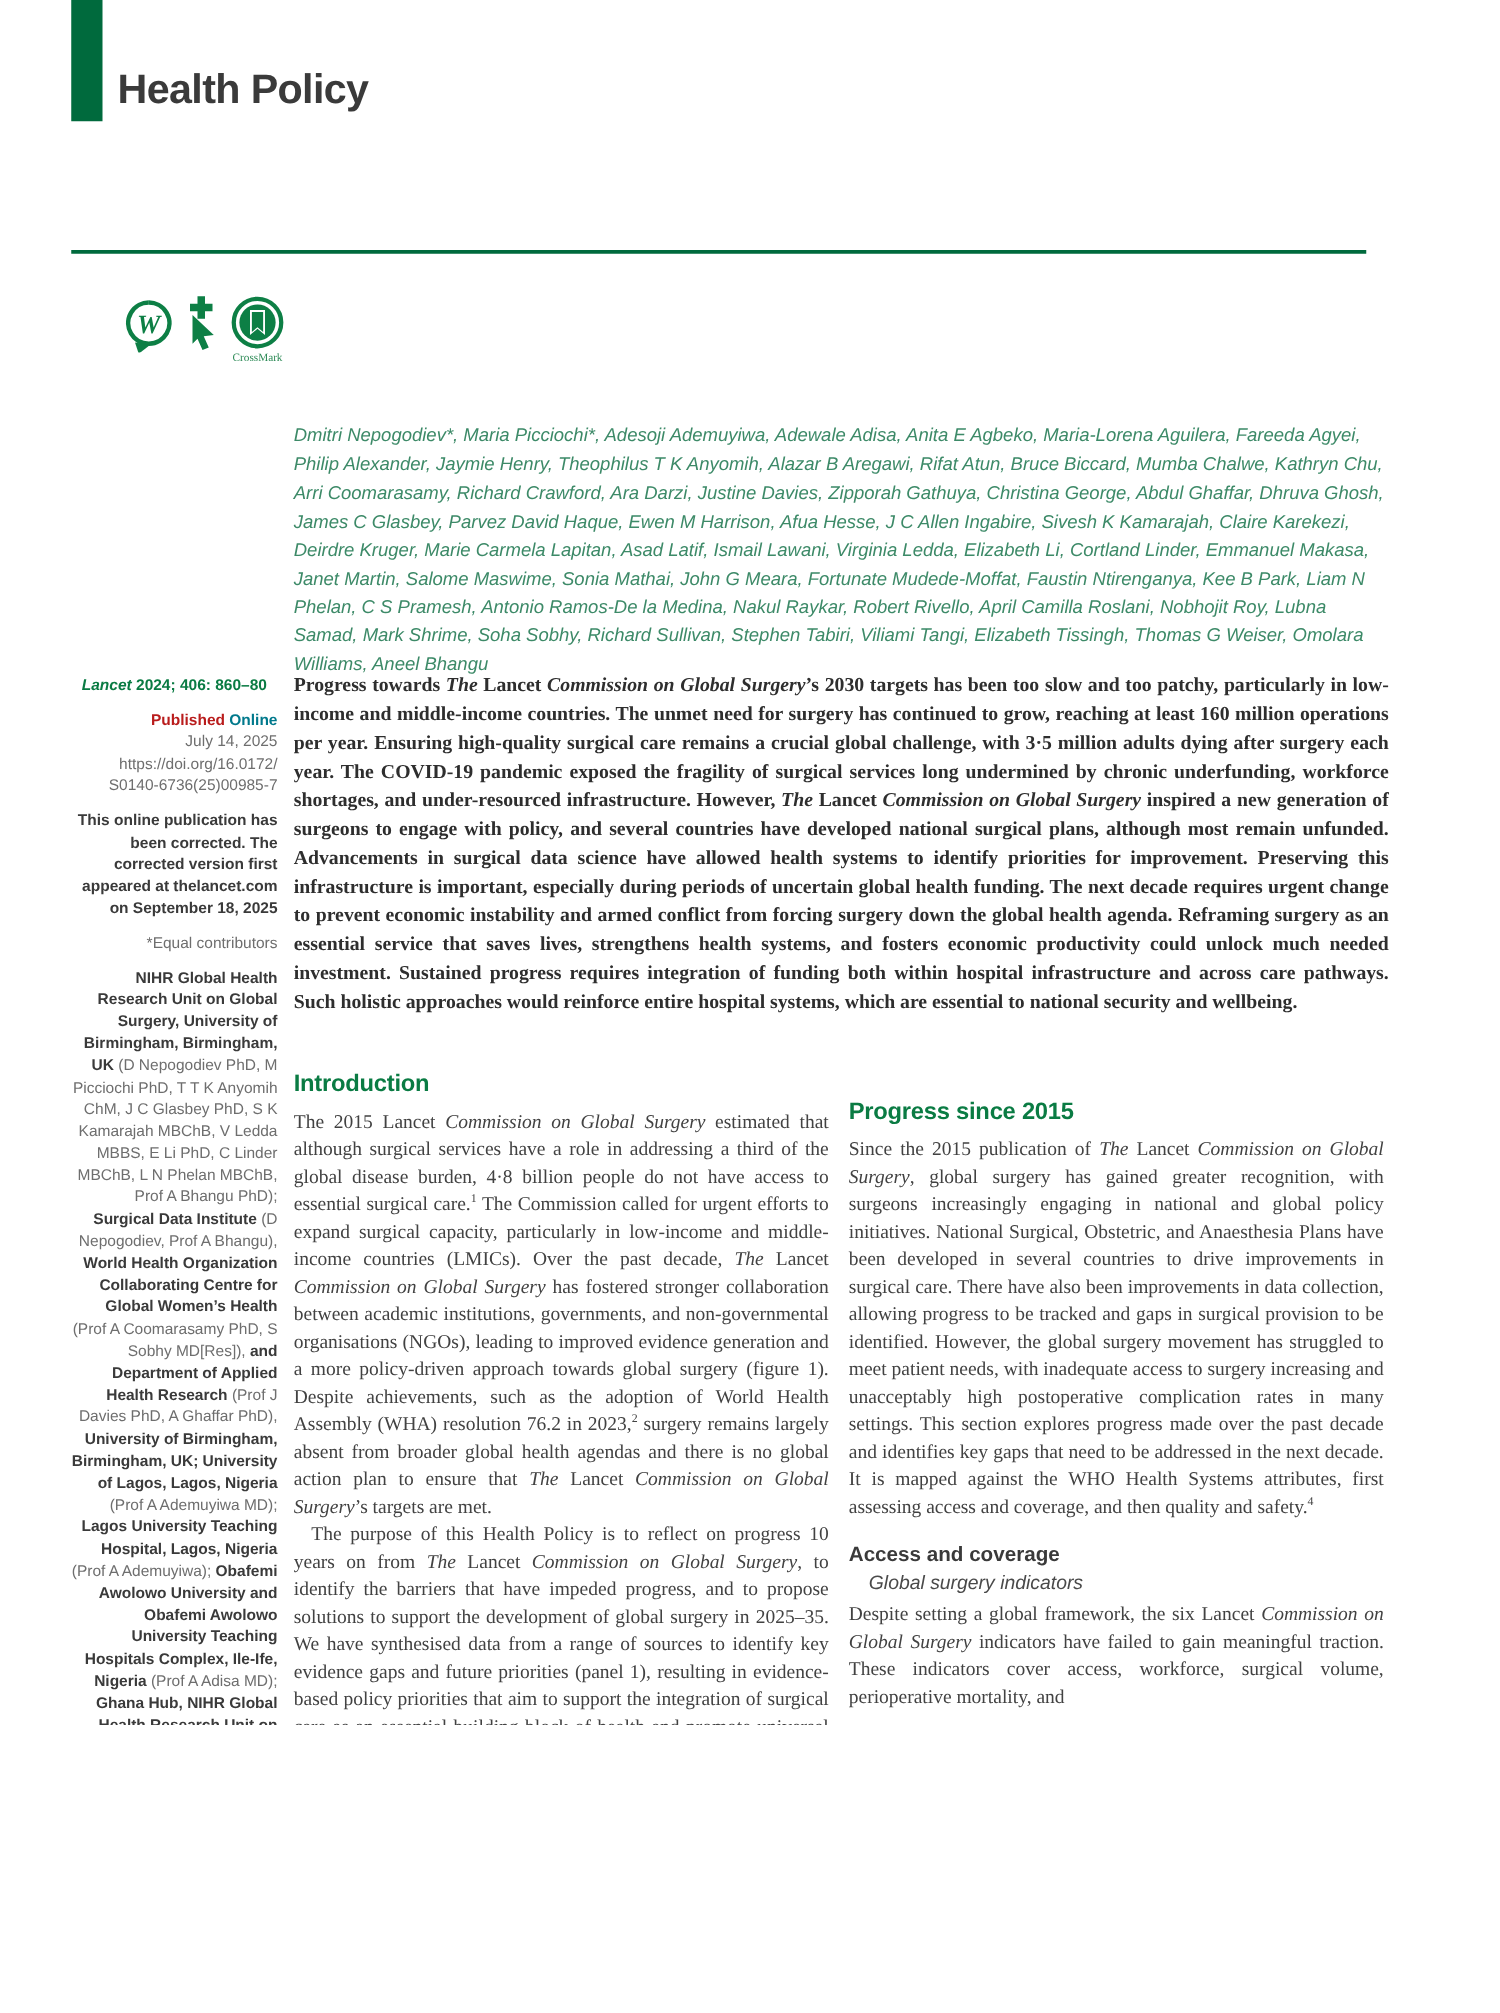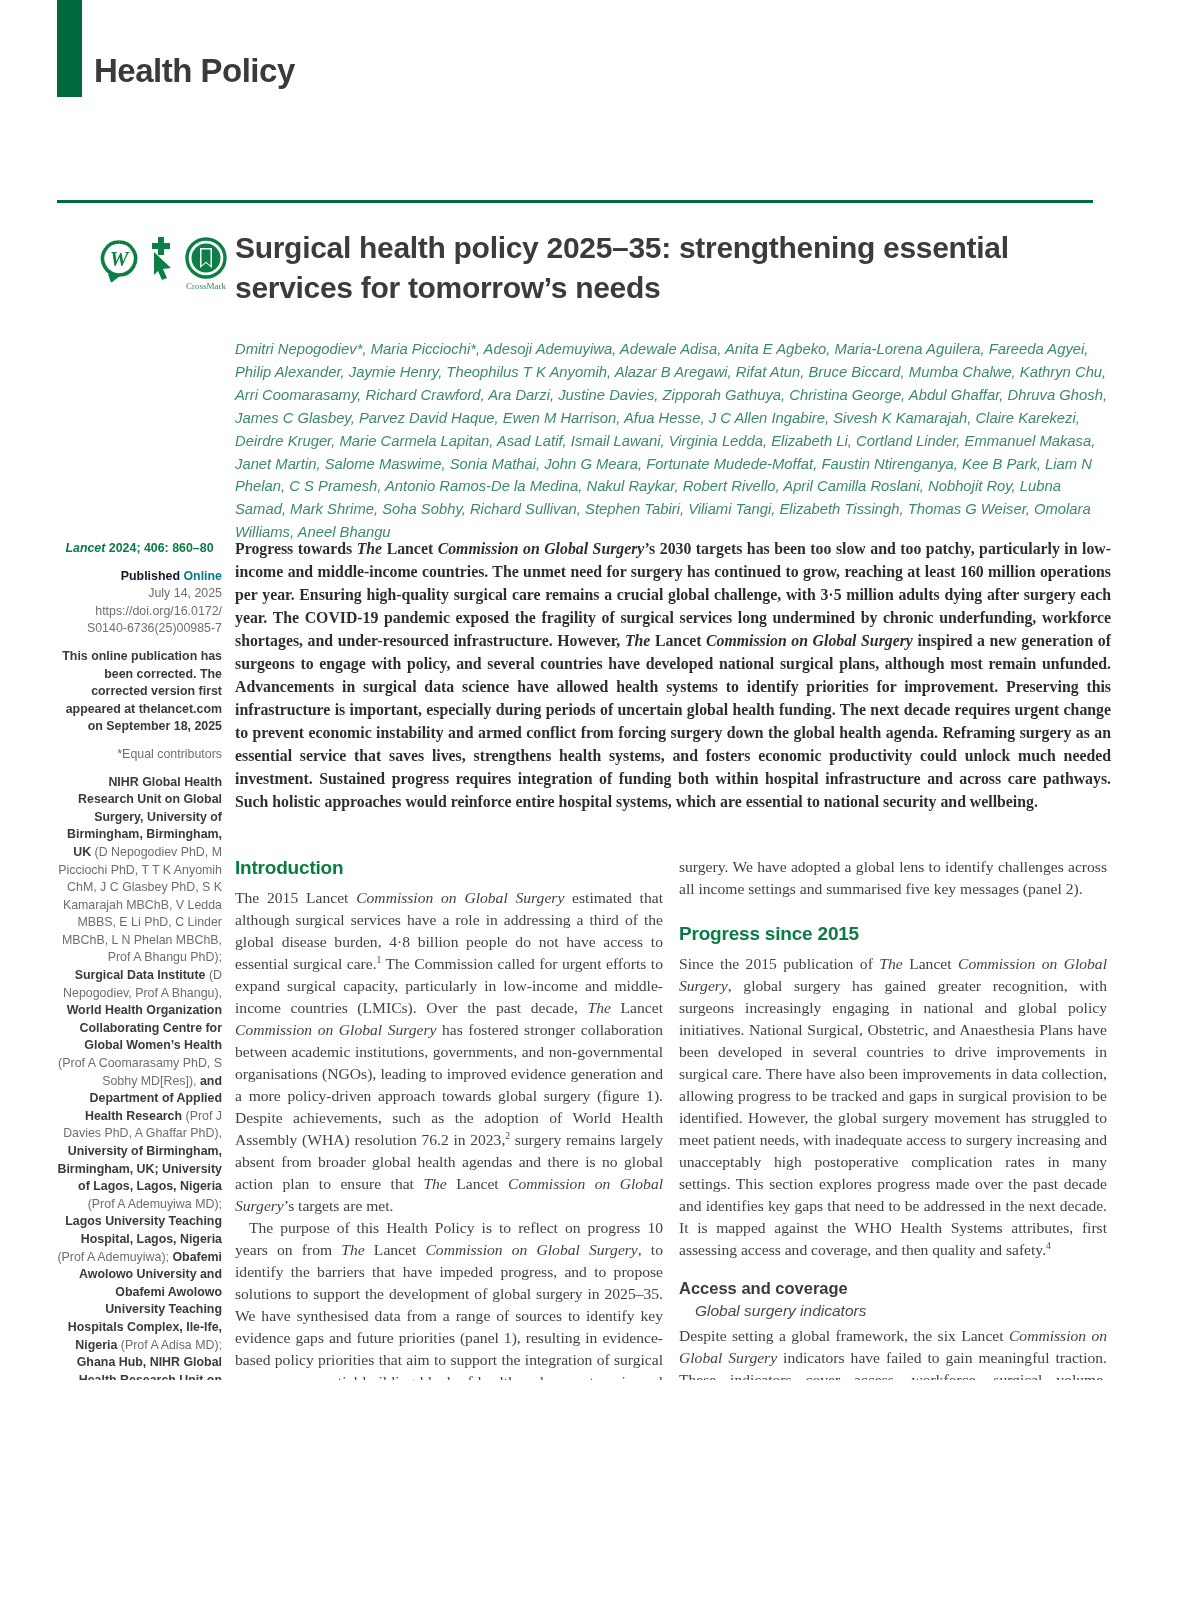--- a/index.html
+++ b/index.html
@@ -33,21 +33,21 @@
         color:var(--author-green);}
 
   .abstract{position:absolute;left:235px;top:537px;width:876px;margin:0;
         font-size:15.8px;line-height:23px;font-weight:bold;text-align:justify;color:#2e2e2e;}
   .abstract i{font-weight:bold;}
 
   .sidebar{position:absolute;left:57px;top:540px;width:165px;text-align:right;
         font-family:"Liberation Sans",sans-serif;font-size:12.4px;line-height:17.6px;color:var(--muted);}
   .sidebar p{margin:0 0 10px 0;}
   .citation{color:var(--heading-green);font-weight:bold;text-align:center;}
-  .pub-block .strong{color:#0f172a;font-weight:bold;}
+  .pub-block .strong{color:#b91c1c;font-weight:bold;}
   .teal{color:var(--link-teal);font-weight:bold;}
   .pub-block a{color:var(--muted);text-decoration:none;}
   .correction{font-weight:bold;color:#3a3a3a;}
   .equal{color:var(--muted);}
   .affiliations{color:var(--muted);}
   .affiliations b{color:#3a3a3a;}
 
   .col{position:absolute;top:856px;width:428px;font-size:15.6px;line-height:22px;
         text-align:justify;color:var(--body-ink);}
   .col-left{left:235px;}
@@ -98,24 +98,20 @@
       <svg width="44" height="44" viewBox="0 0 44 44">
         <circle cx="22" cy="22" r="19" fill="none" stroke="#0d7f45" stroke-width="3.4"></circle>
         <circle cx="22" cy="22" r="14.5" fill="#0d7f45"></circle>
         <path d="M16 12 h12 v20 l-6 -5 l-6 5 z" fill="#ffffff"></path>
         <path d="M17.5 13.5 h9 v16 l-4.5 -3.8 l-4.5 3.8 z" fill="#0d7f45"></path>
       </svg>
       <span class="crossmark-label">CrossMark</span>
     </span>
   </div>
 
-  <h1 class="title">
-      <span style="display:block">Surgical health policy 2025–35: strengthening essential</span>
-      <span style="display:block">services for tomorrow’s needs</span>
-    </h1>
 
   <p class="authors">Dmitri Nepogodiev*, Maria Picciochi*, Adesoji Ademuyiwa, Adewale Adisa, Anita E Agbeko, Maria-Lorena Aguilera, Fareeda Agyei, Philip Alexander, Jaymie Henry, Theophilus T K Anyomih, Alazar B Aregawi, Rifat Atun, Bruce Biccard, Mumba Chalwe, Kathryn Chu, Arri Coomarasamy, Richard Crawford, Ara Darzi, Justine Davies, Zipporah Gathuya, Christina George, Abdul Ghaffar, Dhruva Ghosh, James C Glasbey, Parvez David Haque, Ewen M Harrison, Afua Hesse, J C Allen Ingabire, Sivesh K Kamarajah, Claire Karekezi, Deirdre Kruger, Marie Carmela Lapitan, Asad Latif, Ismail Lawani, Virginia Ledda, Elizabeth Li, Cortland Linder, Emmanuel Makasa, Janet Martin, Salome Maswime, Sonia Mathai, John G Meara, Fortunate Mudede-Moffat, Faustin Ntirenganya, Kee B Park, Liam N Phelan, C S Pramesh, Antonio Ramos-De la Medina, Nakul Raykar, Robert Rivello, April Camilla Roslani, Nobhojit Roy, Lubna Samad, Mark Shrime, Soha Sobhy, Richard Sullivan, Stephen Tabiri, Viliami Tangi, Elizabeth Tissingh, Thomas G Weiser, Omolara Williams, Aneel Bhangu</p>
 
   <p class="abstract">Progress towards <i>The</i> Lancet <i>Commission on Global Surgery</i>’s 2030 targets has been too slow and too patchy, particularly in low-income and middle-income countries. The unmet need for surgery has continued to grow, reaching at least 160 million operations per year. Ensuring high-quality surgical care remains a crucial global challenge, with 3·5 million adults dying after surgery each year. The COVID-19 pandemic exposed the fragility of surgical services long undermined by chronic underfunding, workforce shortages, and under-resourced infrastructure. However, <i>The</i> Lancet <i>Commission on Global Surgery</i> inspired a new generation of surgeons to engage with policy, and several countries have developed national surgical plans, although most remain unfunded. Advancements in surgical data science have allowed health systems to identify priorities for improvement. Preserving this infrastructure is important, especially during periods of uncertain global health funding. The next decade requires urgent change to prevent economic instability and armed conflict from forcing surgery down the global health agenda. Reframing surgery as an essential service that saves lives, strengthens health systems, and fosters economic productivity could unlock much needed investment. Sustained progress requires integration of funding both within hospital infrastructure and across care pathways. Such holistic approaches would reinforce entire hospital systems, which are essential to national security and wellbeing.</p>
 
   <aside class="sidebar">
     <p class="citation"><i>Lancet</i> 2024; 406: 860–80</p>
     <p class="pub-block">
       <span class="strong">Published</span>
       <span class="teal">Online</span><br>
@@ -128,21 +124,20 @@
     <p class="affiliations"><b>NIHR Global Health Research Unit on Global Surgery, University of Birmingham, Birmingham, UK</b> (D Nepogodiev PhD, M Picciochi PhD, T T K Anyomih ChM, J C Glasbey PhD, S K Kamarajah MBChB, V Ledda MBBS, E Li PhD, C Linder MBChB, L N Phelan MBChB, Prof A Bhangu PhD); <b>Surgical Data Institute</b> (D Nepogodiev, Prof A Bhangu), <b>World Health Organization Collaborating Centre for Global Women’s Health</b> (Prof A Coomarasamy PhD, S Sobhy MD[Res]), <b>and Department of Applied Health Research</b> (Prof J Davies PhD, A Ghaffar PhD), <b>University of Birmingham, Birmingham, UK; University of Lagos, Lagos, Nigeria</b> (Prof A Ademuyiwa MD); <b>Lagos University Teaching Hospital, Lagos, Nigeria</b> (Prof A Ademuyiwa); <b>Obafemi Awolowo University and Obafemi Awolowo University Teaching Hospitals Complex, Ile-Ife, Nigeria</b> (Prof A Adisa MD); <b>Ghana Hub, NIHR Global Health Research Unit on Global Surgery, University of Developmental Studies, Tamale, Ghana</b> (A E Agbeko PhD, F Agyei MD, Prof S Tabiri PhD); <b>Kwame Nkrumah University of Science and Technology, Kumasi, Ghana</b> (A E Agbeko); <b>Hospital General San Juan de</b></p>
   </aside>
 
   <div class="col col-left">
     <h2>Introduction</h2>
     <p>The 2015 Lancet <i>Commission on Global Surgery</i> estimated that although surgical services have a role in addressing a third of the global disease burden, 4·8 billion people do not have access to essential surgical care.<sup>1</sup> The Commission called for urgent efforts to expand surgical capacity, particularly in low-income and middle-income countries (LMICs). Over the past decade, <i>The</i> Lancet <i>Commission on Global Surgery</i> has fostered stronger collaboration between academic institutions, governments, and non-governmental organisations (NGOs), leading to improved evidence generation and a more policy-driven approach towards global surgery (figure 1). Despite achievements, such as the adoption of World Health Assembly (WHA) resolution 76.2 in 2023,<sup>2</sup> surgery remains largely absent from broader global health agendas and there is no global action plan to ensure that <i>The</i> Lancet <i>Commission on Global Surgery</i>’s targets are met.</p>
     <p class="indent">The purpose of this Health Policy is to reflect on progress 10 years on from <i>The</i> Lancet <i>Commission on Global Surgery</i>, to identify the barriers that have impeded progress, and to propose solutions to support the development of global surgery in 2025–35. We have synthesised data from a range of sources to identify key evidence gaps and future priorities (panel 1), resulting in evidence-based policy priorities that aim to support the integration of surgical care as an essential building block of health and promote universal access to</p>
   </div>
 
   <div class="col col-right">
-    <p>surgery. We have adopted a global lens to identify challenges across all income settings and summarised five key messages (panel 2).</p>
     <h2 class="spaced">Progress since 2015</h2>
     <p>Since the 2015 publication of <i>The</i> Lancet <i>Commission on Global Surgery</i>, global surgery has gained greater recognition, with surgeons increasingly engaging in national and global policy initiatives. National Surgical, Obstetric, and Anaesthesia Plans have been developed in several countries to drive improvements in surgical care. There have also been improvements in data collection, allowing progress to be tracked and gaps in surgical provision to be identified. However, the global surgery movement has struggled to meet patient needs, with inadequate access to surgery increasing and unacceptably high postoperative complication rates in many settings. This section explores progress made over the past decade and identifies key gaps that need to be addressed in the next decade. It is mapped against the WHO Health Systems attributes, first assessing access and coverage, and then quality and safety.<sup>4</sup></p>
     <h3>Access and coverage</h3>
     <h4>Global surgery indicators</h4>
     <p>Despite setting a global framework, the six Lancet <i>Commission on Global Surgery</i> indicators have failed to gain meaningful traction. These indicators cover access, workforce, surgical volume, perioperative mortality, and</p>
   </div>
 
   <div class="page-number">860</div>
   <div class="footer-right">
     <span class="site">www.thelancet.com</span>

